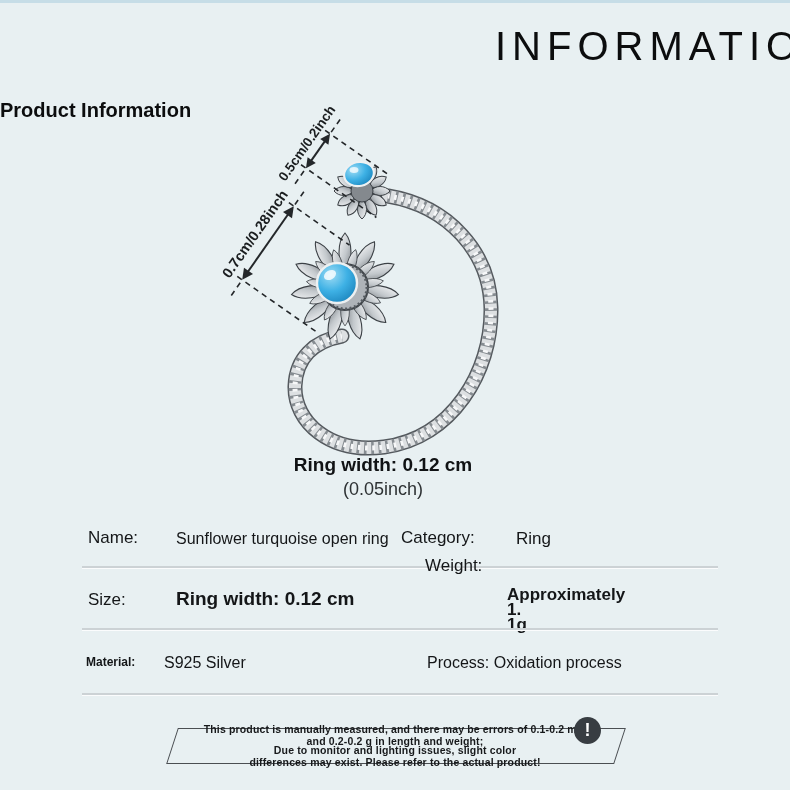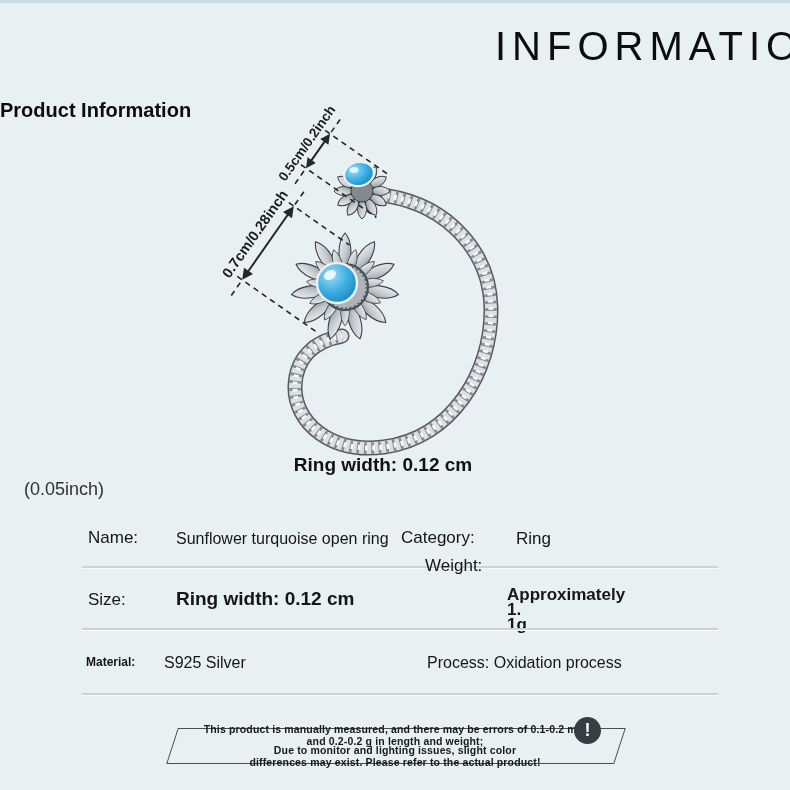--- a/index.html
+++ b/index.html
@@ -17,22 +17,22 @@
   .subtitle{
     position:absolute;top:73px;left:0;width:790px;
     font-size:20px;font-weight:bold;color:#0c0d0e;margin-top:26px;
   }
   #diagram{position:absolute;top:0;left:0}
   .caption1{
     position:absolute;top:454px;left:0;width:766px;text-align:center;
     font-size:19px;font-weight:bold;color:#101214;
   }
   .caption2{
-    position:absolute;top:479px;left:0;width:766px;
-    font-size:18px;font-weight:400;color:#2e3234;padding-left:24px;
+    position:absolute;top:479px;left:0;width:766px;text-align:center;
+    font-size:18px;font-weight:400;color:#2e3234;
   }
   .cell{position:absolute;white-space:nowrap;color:#141618}
   .lbl{font-weight:normal;font-size:17px}
   .lbl-sm{font-weight:bold;font-size:12px}
   .val{font-weight:normal;font-size:16px}
   .val-lg{font-weight:bold;font-size:19px}
   .val-xs{font-weight:bold;font-size:17px;line-height:15px;white-space:normal;width:130px}
   .divider{
     position:absolute;left:82px;width:636px;height:2px;
     background:#ccd2d5;box-shadow:0 1px 0 #fbfcfd;

